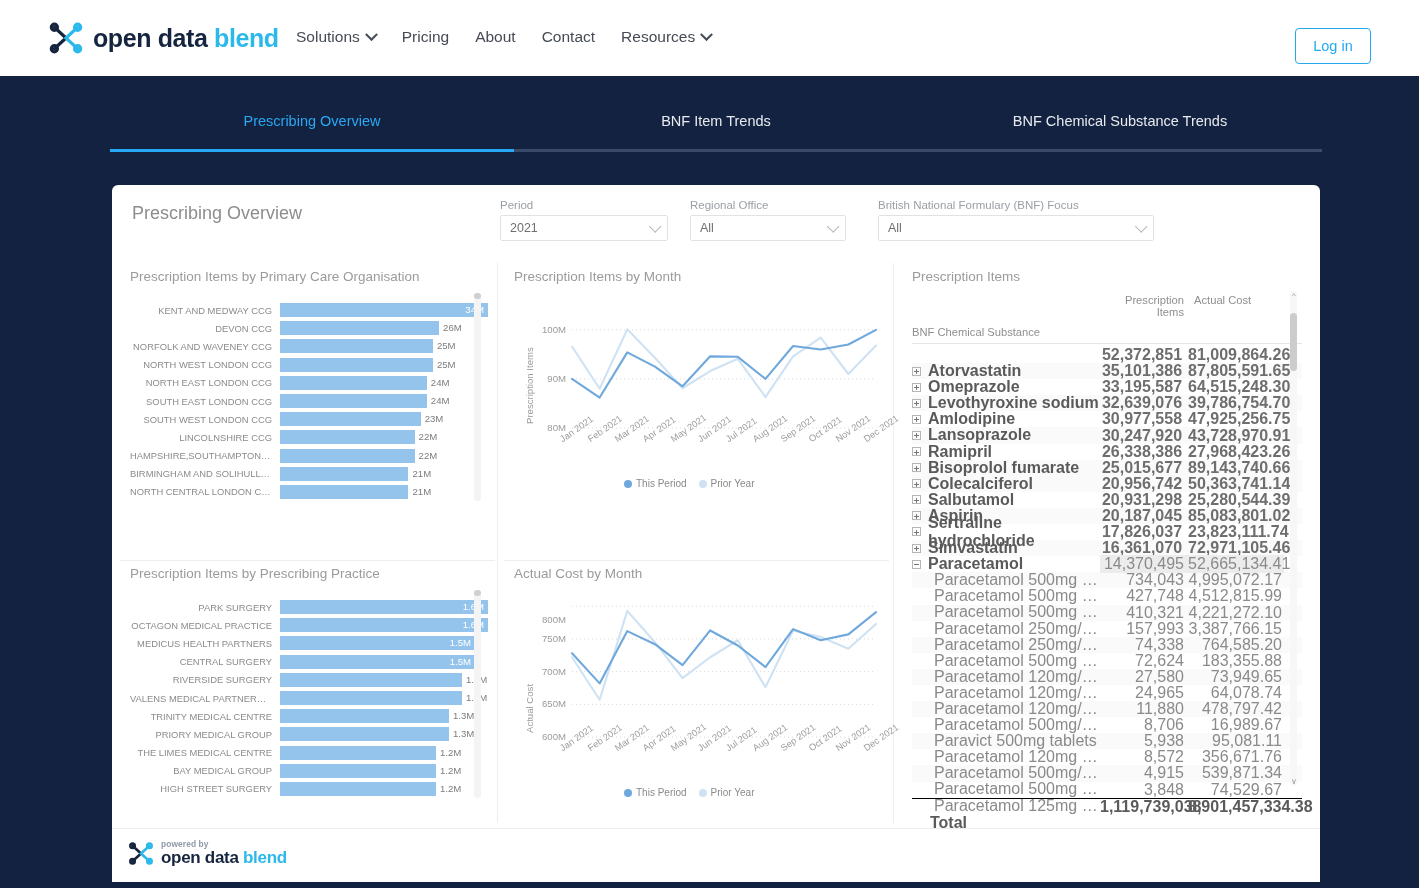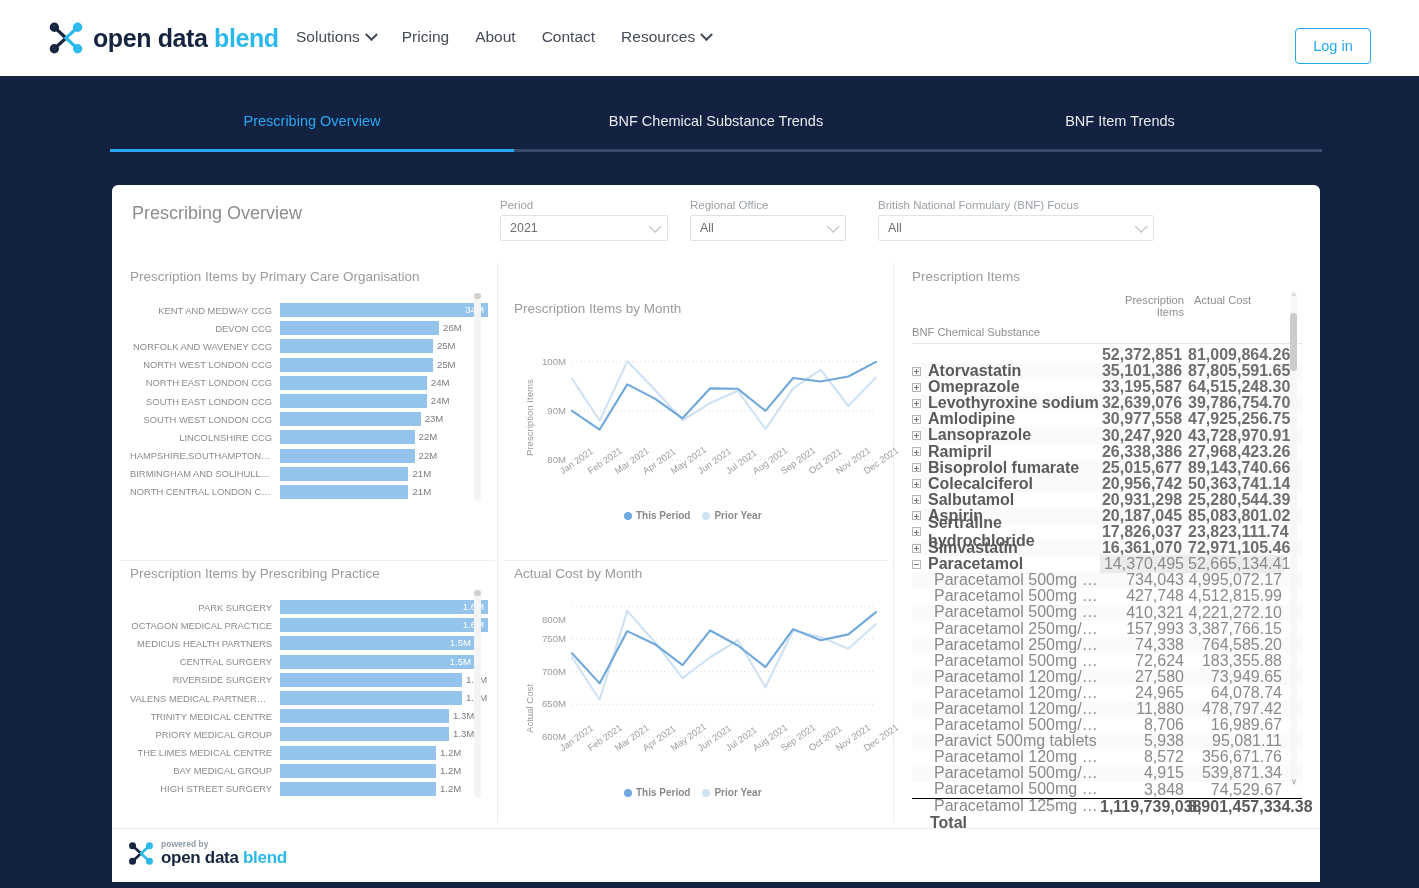--- a/index.html
+++ b/index.html
@@ -81,21 +81,21 @@
   .bar-val.inside{ color:#ffffff; }
   .vscroll{ position:absolute; width:7px; background:#f4f4f4; border-radius:4px; }
   .vscroll .thumb{ position:absolute; left:0; width:7px; background:#d0d0d0; border-radius:4px; }
 
   
   .linechart{ position:relative; }
   .ylabel{ position:absolute; font-size:9.6px; color:#9b9b9b; transform:rotate(-90deg); transform-origin:left top; white-space:nowrap; }
   .ytick{ position:absolute; font-size:9.6px; color:#9b9b9b; text-align:right; }
   .xtick{ position:absolute; font-size:9.3px; color:#9b9b9b; white-space:nowrap;
           transform:rotate(-35deg); transform-origin:left top; }
-  .legend{ position:absolute; display:flex; gap:12px; align-items:flex-end;font-weight:bold; }
+  .legend{ position:absolute; display:flex; gap:12px; align-items:flex-end; }
   .lg-item{ display:flex; align-items:center; gap:4px; font-size:10px; color:#8a8a8a; }
   .lg-dot{ width:8px; height:8px; border-radius:50%; }
   .mx-head{ display:flex; color:#8f8f8f; font-size:11.2px; border-bottom:1px solid #e6e6e6; padding-bottom:5px; }
   .mx-row{ display:flex; align-items:center; height:16.1px; }
   .mx-row.alt{ background:#fafafa; }
   .mx-c0{ width:188px; display:flex; align-items:center;margin-top:32px; }
   .mx-c1{ width:88px; text-align:right; padding-right:4px; }
   .mx-c2{ width:96px; text-align:right; padding-right:2px; }
   .expander{ display:inline-block; width:9px; height:9px; border:1px solid #b6b6b6; margin-right:7px;
              position:relative; flex:none; }
@@ -153,22 +153,22 @@
         <i class="caret"></i>
       </div>
   </div>
 
   <div class="login-btn">Log in</div>
 </div>
 
 <div class="tabstrip">
   <div class="tabrow">
     <div class="tab active">Prescribing Overview</div>
+    <div class="tab">BNF Item Trends</div>
     <div class="tab">BNF Chemical Substance Trends</div>
-    <div class="tab">BNF Item Trends</div>
   </div>
   <div class="tab-underline">
     <div class="active"></div>
     <div></div>
     <div></div>
   </div>
 </div>
 
 <div class="report">
 
@@ -370,21 +370,21 @@
             <div class="bar-fill" style="width:74.99999999999999%;background:#94c4ec"></div>
             <div class="bar-val" style="left:calc(74.99999999999999% + 4px);">1.2M</div>
           </div>
         </div>
       </div>
     <div class="vscroll" style="left:344px;top:24px;height:208px;">
       <div class="thumb" style="top:0;height:6px;"></div>
     </div>
   </div>
 
-  <div class="panel" style="left:402px;top:84px;width:372px;margin-top:32px;">
+  <div class="panel" style="left:402px;top:84px;width:372px;">
     <div class="panel-title">Prescription Items by Month</div>
     <div class="linechart" id="line0" style="margin-top:10px;height:190px;">
         <svg width="372" height="190" style="position:absolute;left:0;top:0;overflow:visible">
           <line x1="58" y1="134" x2="362" y2="134" stroke="#d8d8d8" stroke-width="1" stroke-dasharray="1 3"></line>
           <line x1="58" y1="84.9090909090909" x2="362" y2="84.9090909090909" stroke="#d8d8d8" stroke-width="1" stroke-dasharray="1 3"></line>
           <line x1="58" y1="35.81818181818183" x2="362" y2="35.81818181818183" stroke="#d8d8d8" stroke-width="1" stroke-dasharray="1 3"></line>
           <polyline points="58,52.50909090909093 85.63636363636364,94.72727272727272 113.27272727272728,35.32727272727276 140.9090909090909,63.80000000000001 168.54545454545456,94.23636363636366 196.1818181818182,77.05454545454549 223.8181818181818,64.78181818181821 251.45454545454544,103.07272727272729 279.0909090909091,62.32727272727276 306.72727272727275,43.67272727272724 334.3636363636364,80 362,51.52727272727273" fill="none" stroke="#cfe2f3" stroke-width="2.1" stroke-linejoin="round" stroke-linecap="round"></polyline>
           <polyline points="58,84.9090909090909 85.63636363636364,103.56363636363635 113.27272727272728,58.39999999999996 140.9090909090909,72.63636363636363 168.54545454545456,92.27272727272728 196.1818181818182,62.32727272727276 223.8181818181818,62.81818181818183 251.45454545454544,84.9090909090909 279.0909090909091,52.0181818181818 306.72727272727275,55.45454545454545 334.3636363636364,50.54545454545455 362,35.81818181818183" fill="none" stroke="#6fa8dc" stroke-width="2.1" stroke-linejoin="round" stroke-linecap="round"></polyline>
         </svg>
         <div class="ytick" style="left: 8px; width: 44px; top: 128px;">80M</div>

